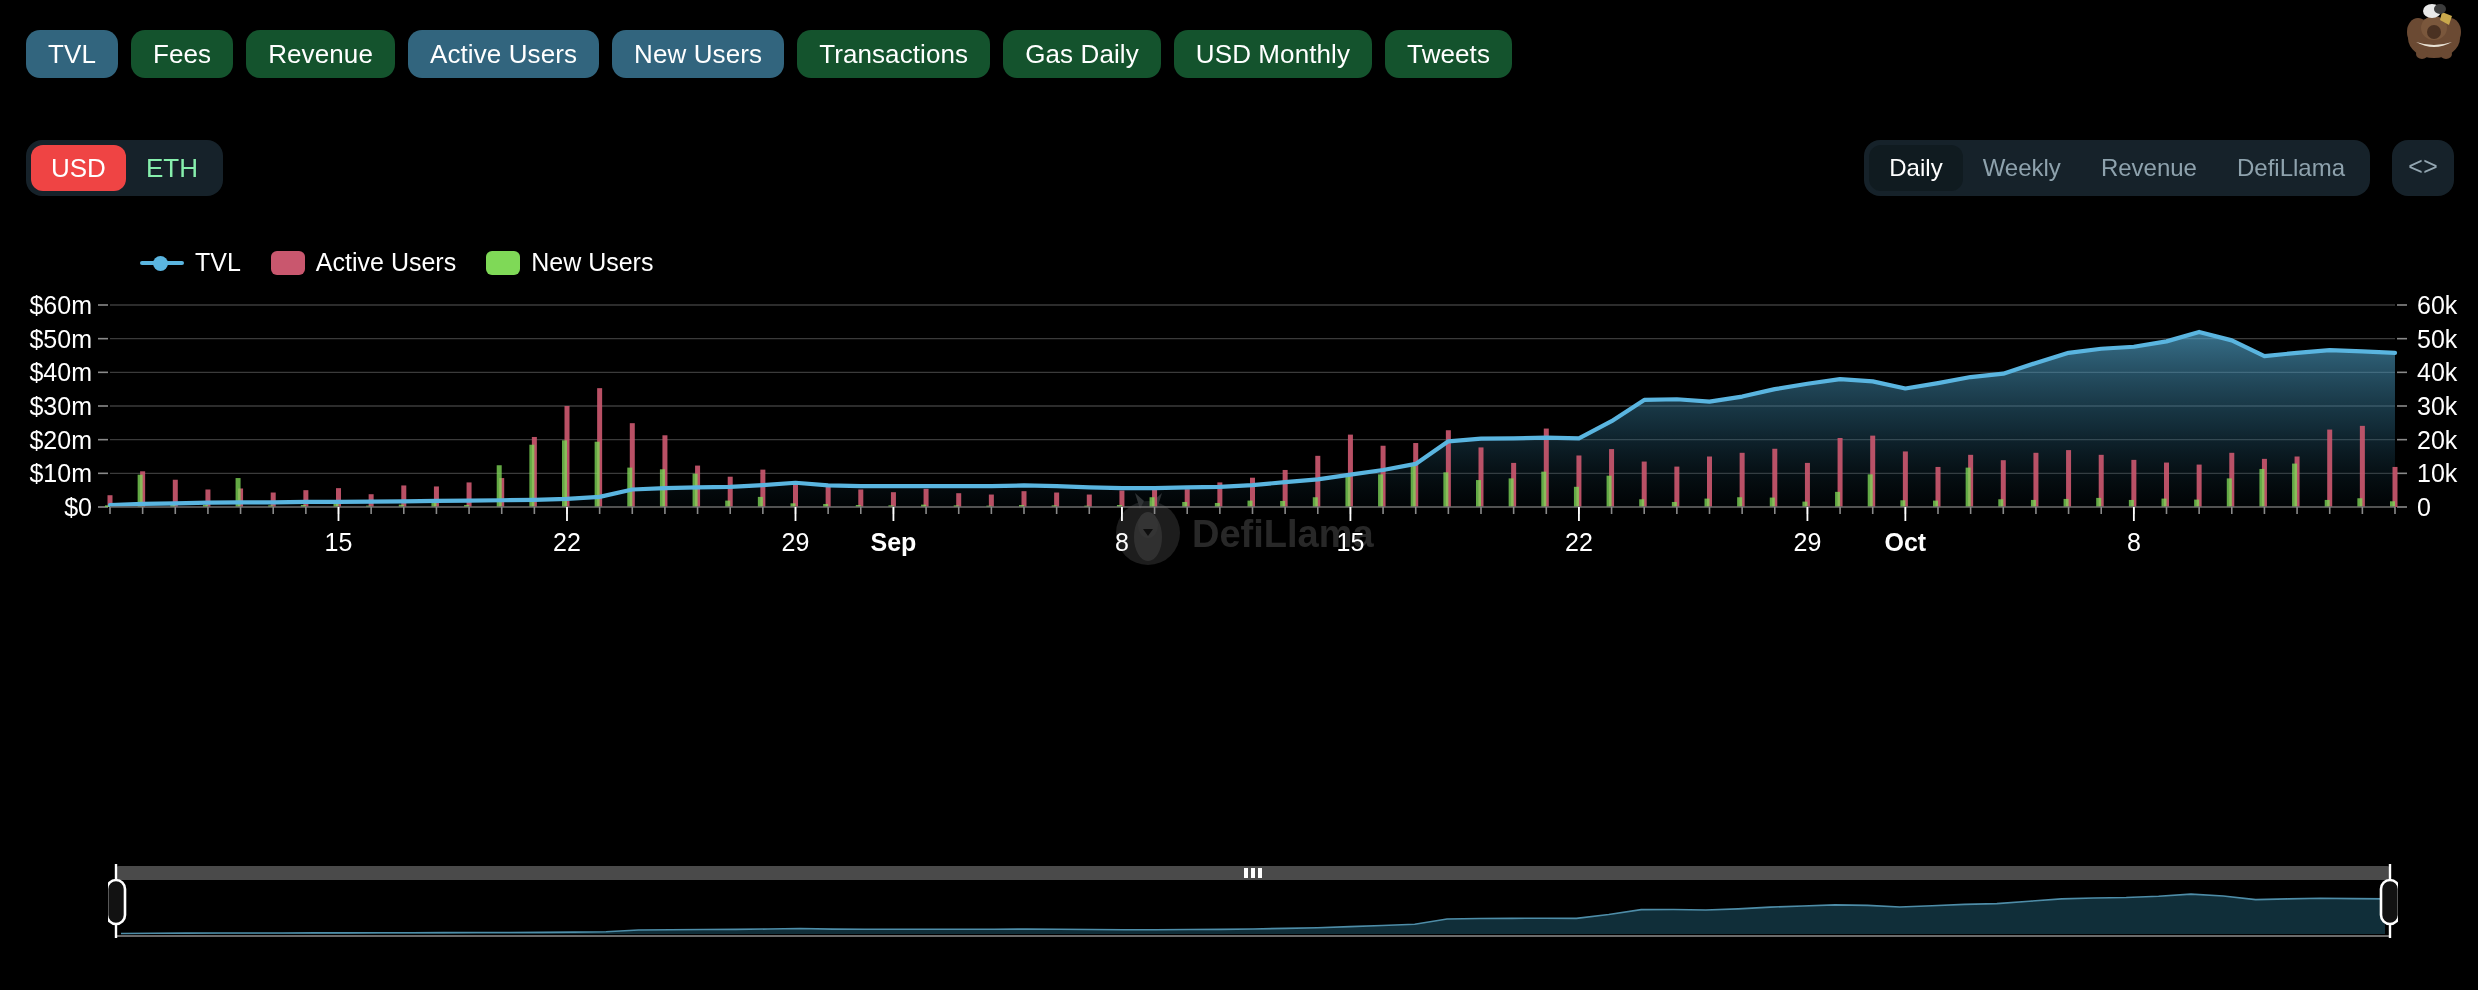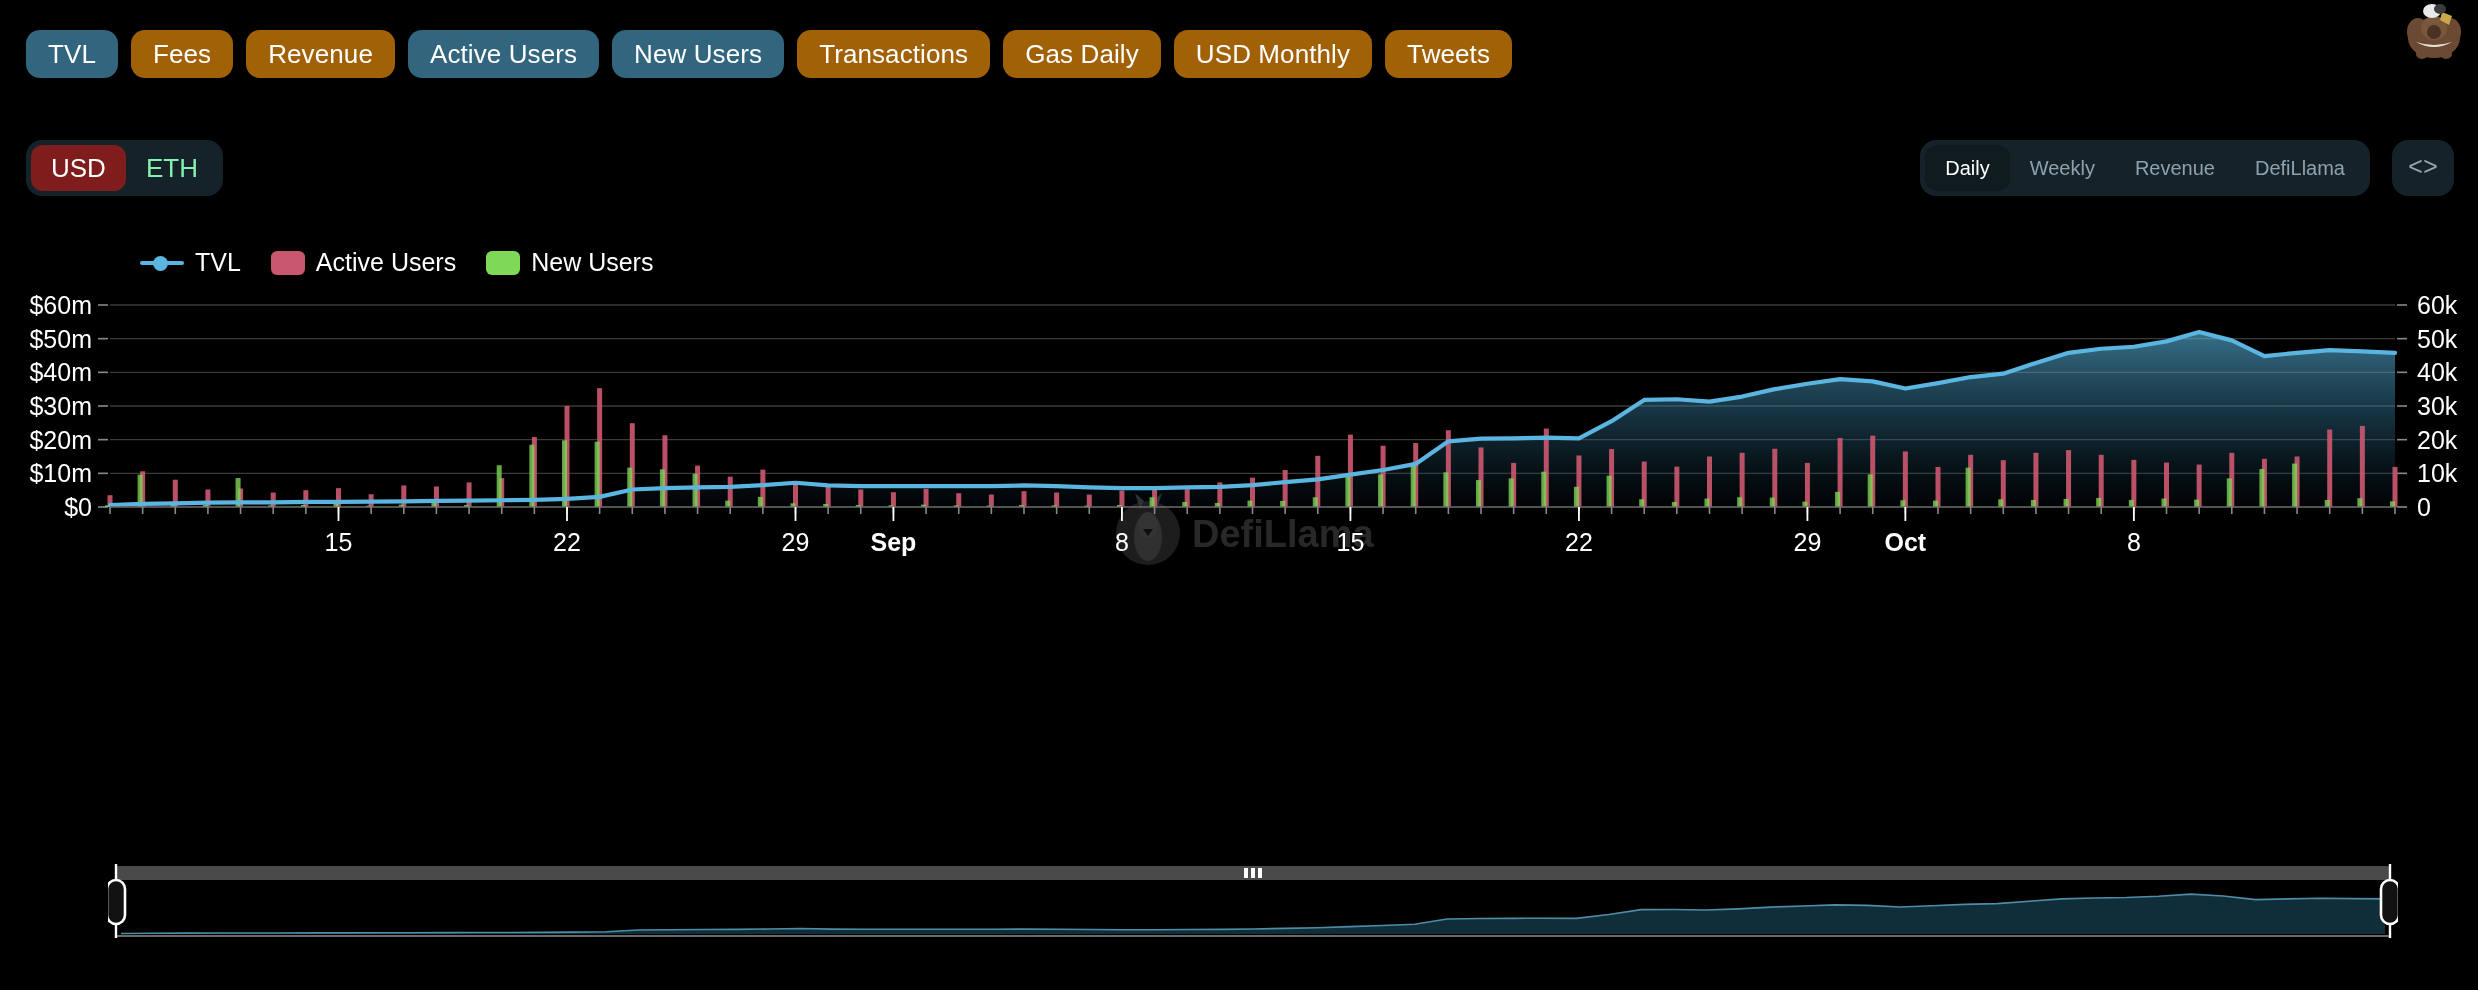--- a/index.html
+++ b/index.html
@@ -23,21 +23,21 @@
     position: absolute;
     left: 26px; top: 30px;
     display: flex;
     gap: 13px;
     align-items: center;
   }
   .metric-tab {
     height: 48px;
     padding: 0 22px;
     border-radius: 14px;
-    background: #a16207;
+    background: #14532d;
     color: #ffffff;
     font-size: 26px;
     line-height: 48px;
     white-space: nowrap;
     cursor: pointer;
     border: none;
     font-family: "Liberation Sans", sans-serif;
     letter-spacing: .1px;
   }
   .metric-tab.active {
@@ -61,41 +61,41 @@
     border-radius: 12px;
     background: transparent;
     color: #86efac;
     font-size: 26px;
     line-height: 46px;
     cursor: pointer;
     border: none;
     font-family: "Liberation Sans", sans-serif;
   }
   .denom-btn.active {
-    background: #7f1d1d;
+    background: #ef4444;
     color: #ffffff;
   }
 
   .interval-group {
     position: absolute;
     right: 108px; top: 140px;
     display: flex;
     align-items: center;
     background: #16222a;
     border-radius: 16px;
     padding: 5px;
     height: 56px;
   }
   .interval-btn {
     height: 46px;
     padding: 0 20px;
     border-radius: 12px;
     background: transparent;
     color: #8ea2ad;
-    font-size: 20px;
+    font-size: 24px;
     line-height: 46px;
     cursor: pointer;
     border: none;
     font-family: "Liberation Sans", sans-serif;
   }
   .interval-btn.active {
     background: #101b20;
     color: #ffffff;
   }
 

